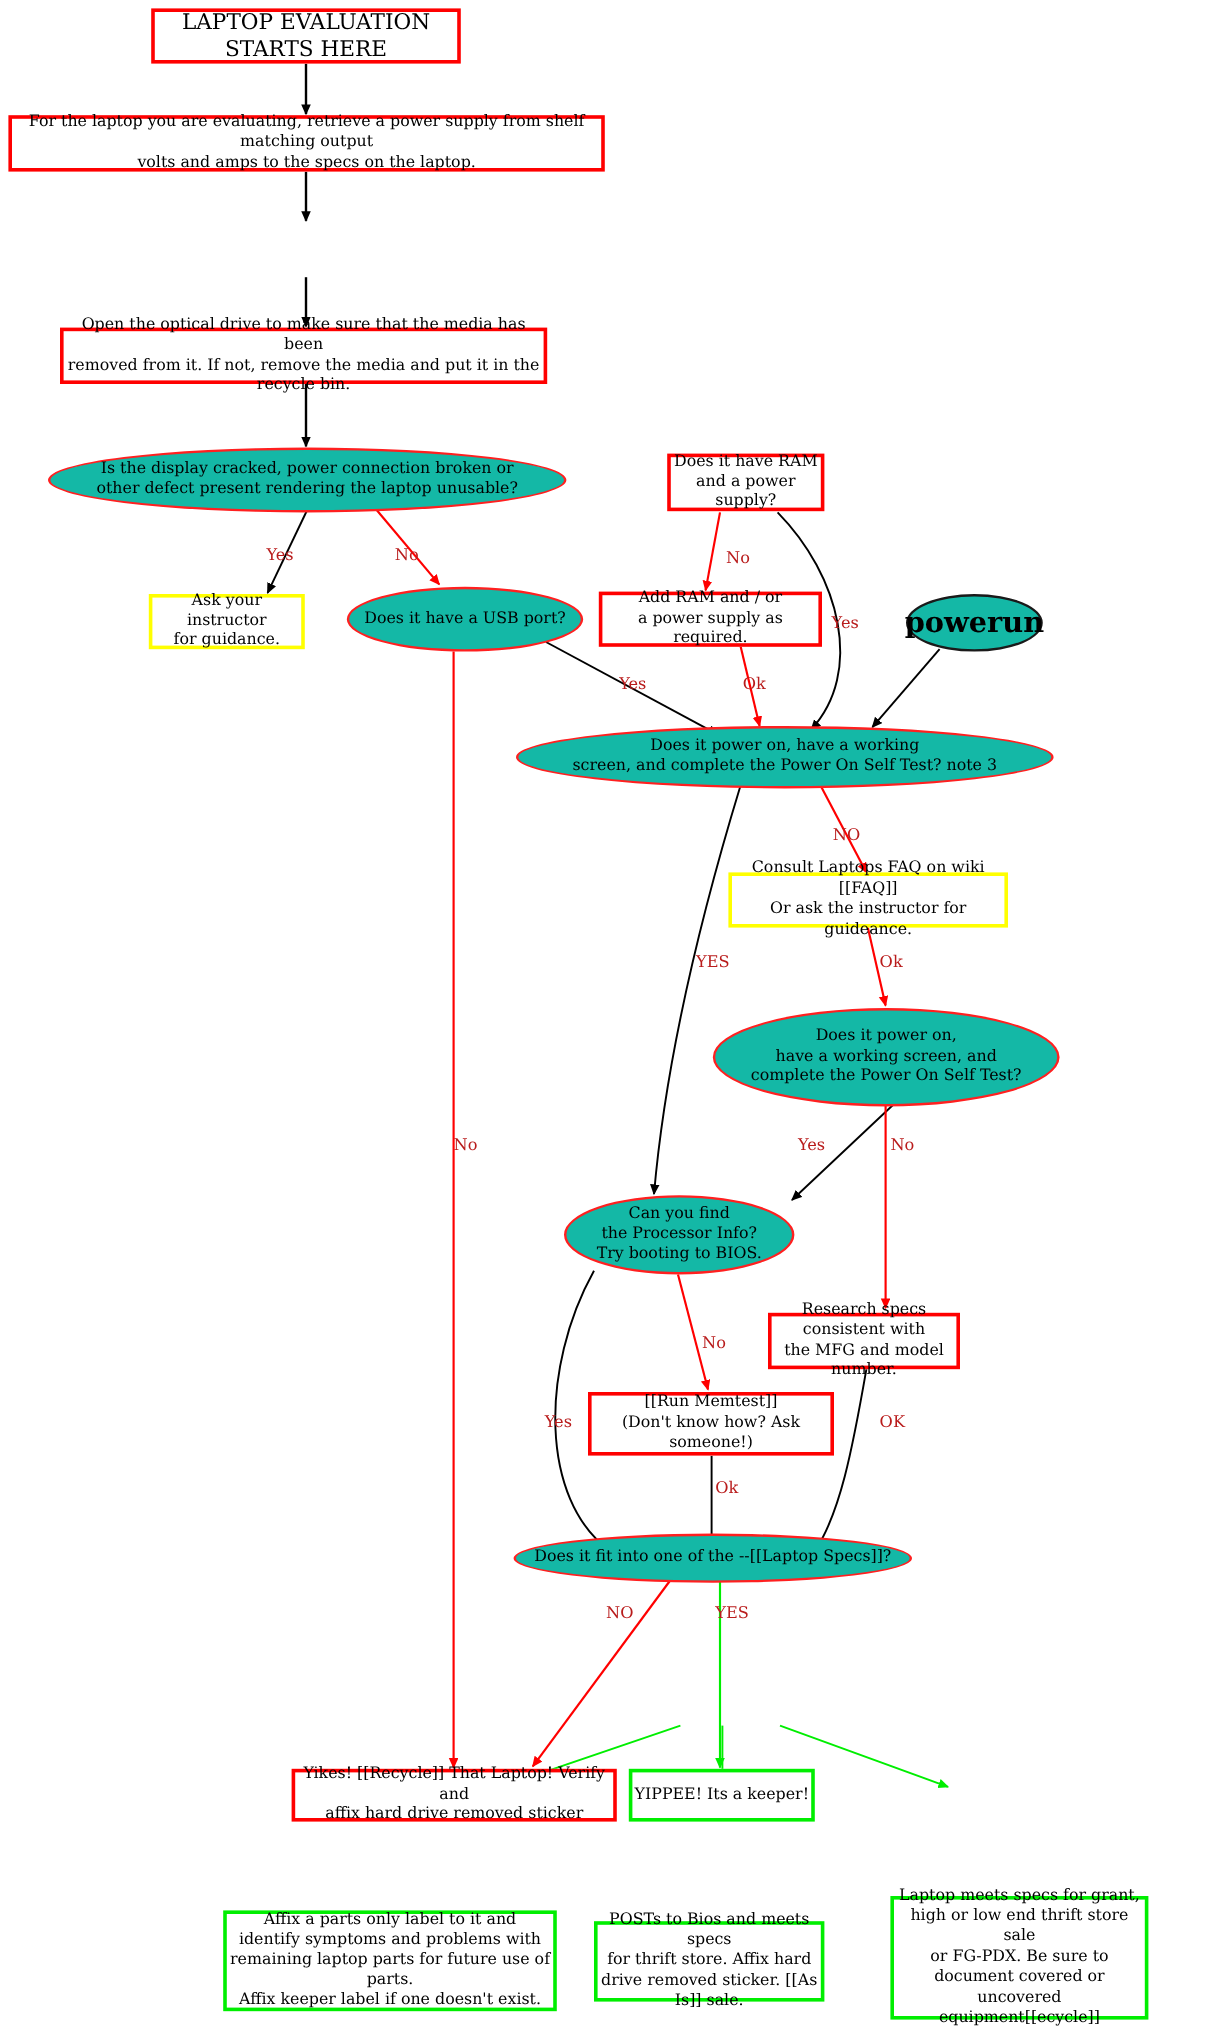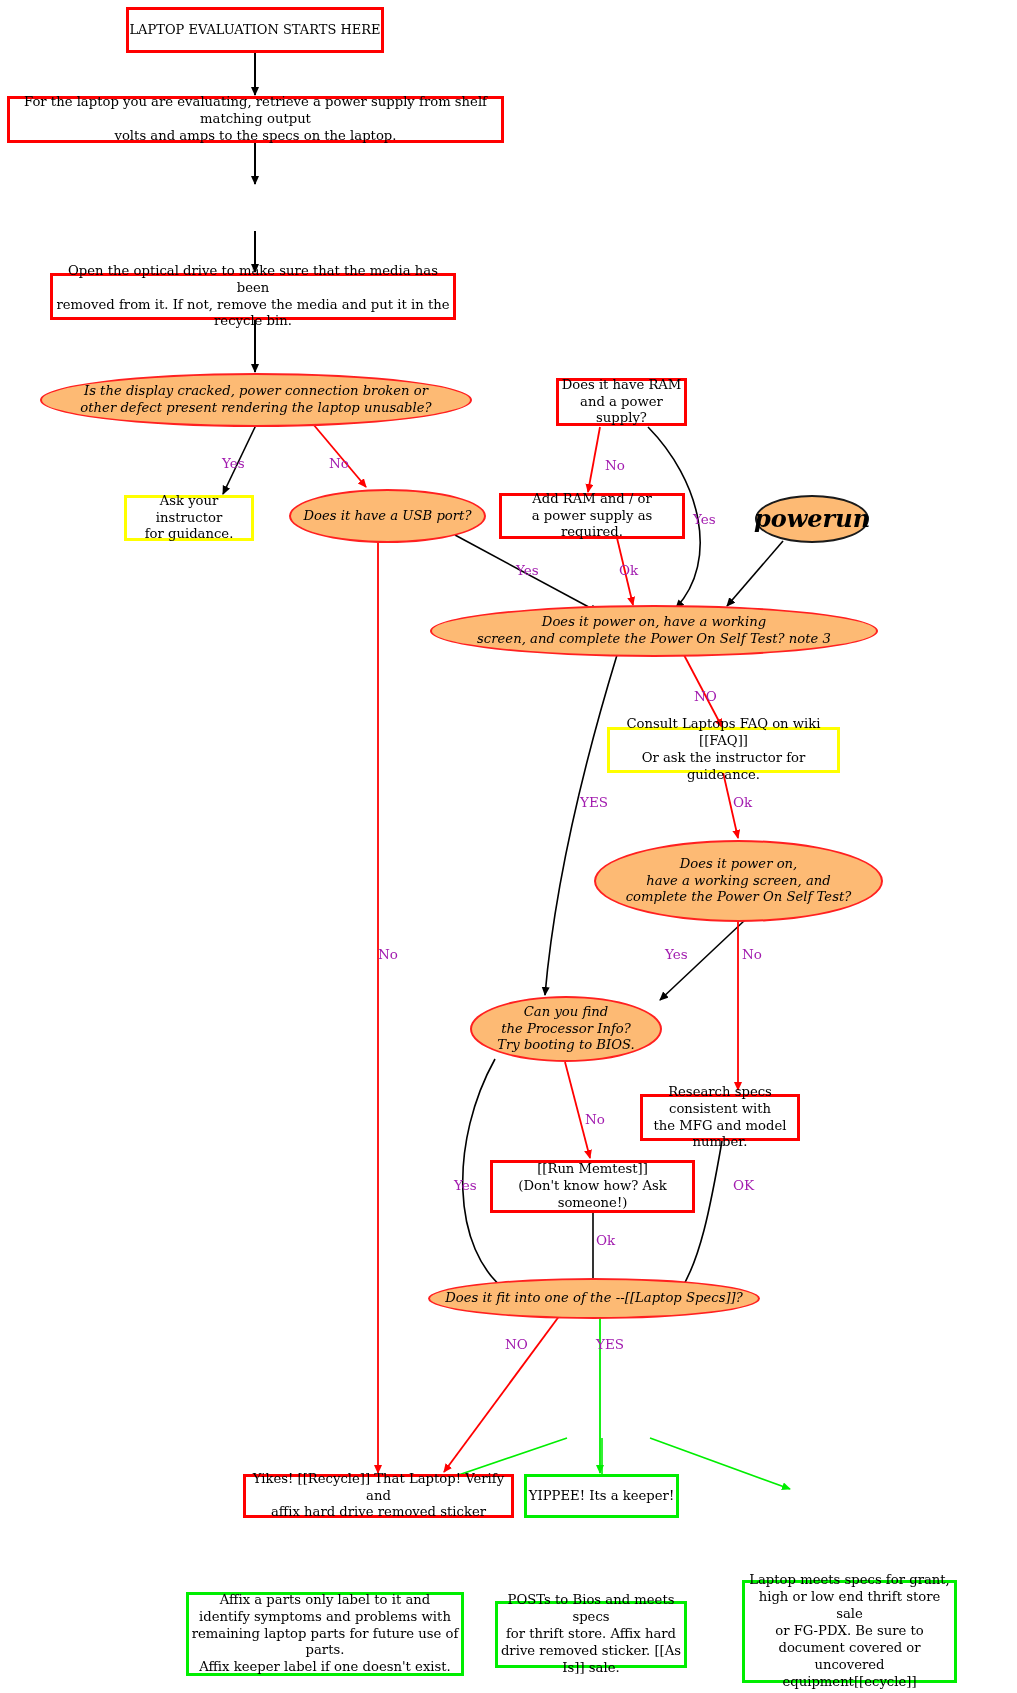--- a/index.html
+++ b/index.html
@@ -34,36 +34,35 @@
     white-space: pre-line;
   }
   .box {
     background: #ffffff;
     border-style: solid;
   }
   .box.red   { border: 3px solid #ff0000; }
   .box.yellow{ border: 3px solid #ffff00; }
   .box.green { border: 3px solid #00ee00; }
   .ellipse {
-    background: #fdba74;
+    background: #14b8a6;
     border-radius: 50%;
     border-style: solid;
-    font-style: italic;
   }
   .ellipse.red   { border: 2px solid #ff2020; }
   .ellipse.black { border: 2px solid #1a1a1a; }
   .elabel {
     position: absolute;
-    color: #a21caf;
+    color: #b91c1c;
     font-family: "DejaVu Serif", "Liberation Serif", serif;
     font-size: 13.5px;
     white-space: nowrap;
   }
   .fs13 { font-size: 13.2px; }
-  .fs15 { font-size: 13px; }
+  .fs15 { font-size: 18px; }
   .bold20 { font-size: 24px; font-weight: bold; }
 </style>
 </head>
 <body>
 
 <div id="canvas">
 
   <svg id="edges" viewBox="0 0 1017 1693">
     <defs>
       <marker id="ah-black" markerWidth="10" markerHeight="10" refX="8" refY="4" orient="auto" markerUnits="userSpaceOnUse">

